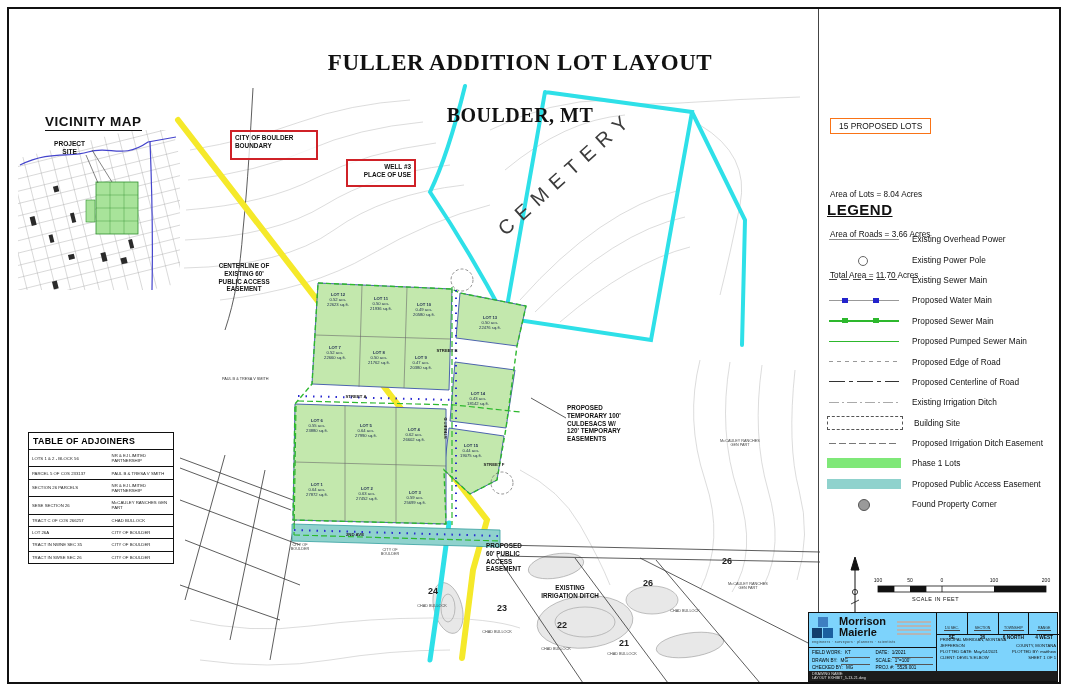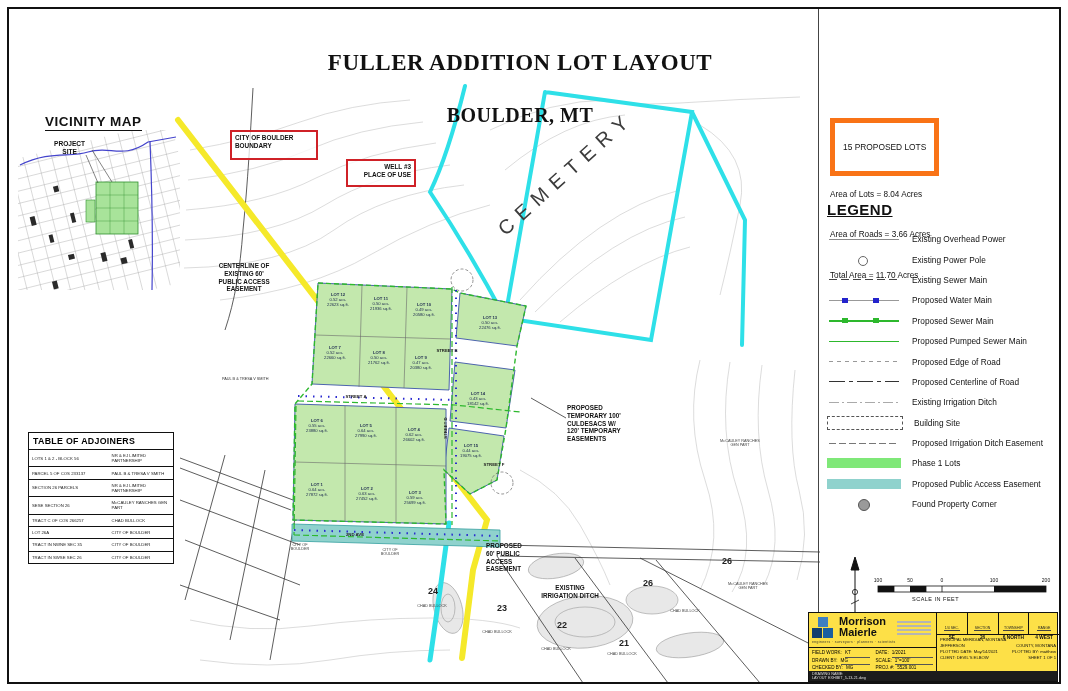--- a/index.html
+++ b/index.html
@@ -25,21 +25,21 @@
   .access-lbl{left:486px;top:542px;width:70px;text-align:left;}
   .ditch-lbl{left:512px;top:584px;width:116px;text-align:center;}
   .paul{left:222px;top:377px;width:62px;font-size:3.8px;color:#333;}
   .street{position:absolute;font-size:4.3px;font-weight:bold;color:#222;transform:translate(-50%,-50%);white-space:nowrap;}
   .street.vert{transform:translate(-50%,-50%) rotate(-90deg);}
   .lot-label{position:absolute;transform:translate(-50%,-50%);font-size:4.2px;line-height:5px;text-align:center;color:#1d2a4f;white-space:nowrap;}
   .lot-label .ln{font-weight:bold;}
   .parcel-num{position:absolute;transform:translate(-50%,-50%);font-size:9px;font-weight:bold;color:#222;}
   .owner-sm{position:absolute;transform:translate(-50%,-50%);font-size:3.8px;color:#444;text-align:center;white-space:pre-line;line-height:4.4px;}
   
-  .lots-box{left:830px;top:118px;border:5px solid #f97316;padding:19px 8px;font-size:8.4px;color:#111;}
+  .lots-box{left:830px;top:118px;border:1px solid #f97316;padding:2px 8px;font-size:8.4px;color:#111;}
   .summary{left:830px;top:147px;font-size:8.2px;line-height:13.5px;color:#111;}
   .legend-title{left:827px;top:201px;font-size:15px;font-weight:bold;text-decoration:underline;letter-spacing:.5px;}
   .legend{position:absolute;left:827px;top:229px;width:225px;}
   .legend-row{display:flex;align-items:center;height:20.4px;gap:11px;}
   .legend-row .lab{font-size:8.3px;color:#111;}
   .sw{position:relative;width:74px;height:12px;flex:none;}
   .sw::before{content:"";position:absolute;left:2px;right:2px;top:5.5px;height:1px;}
   .sw-overhead::before{background:#8a8a8a;}
   .sw-pole::before{display:none;}
   .sw-pole::after{content:"";position:absolute;left:31px;top:2px;width:8px;height:8px;border:1px solid #666;border-radius:50%;}
@@ -67,21 +67,21 @@
   .adj-title{font-size:8.8px;font-weight:bold;padding:3px 4px;border-bottom:1px solid #111;letter-spacing:.3px;}
   .adj-row{display:flex;border-bottom:1px solid #111;align-items:center;}
   .adj-row:last-child{border-bottom:none;}
   .adj-c1{width:56%;padding:3.2px 2px 3.2px 3px;font-size:4.3px;color:#222;}
   .adj-c2{width:44%;padding:3.2px 2px;font-size:4.3px;color:#222;}
   
   .scale-ticks{position:absolute;left:0;top:577px;width:1068px;height:7px;}
   .scale-ticks span{position:absolute;transform:translateX(-50%);font-size:5px;color:#111;}
   .scale-label{left:912px;top:596px;font-size:5.5px;color:#111;letter-spacing:.5px;}
   
-  .tb{position:absolute;left:808px;top:612px;width:250px;height:70px;border:1.5px solid #111;background:#fde047;box-sizing:border-box;}
+  .tb{position:absolute;left:808px;top:612px;width:250px;height:70px;border:1.5px solid #111;background:#7dd3fc;box-sizing:border-box;}
   .tb-left{position:absolute;left:0;top:0;width:128px;height:35px;border-right:1px solid #111;border-bottom:1px solid #111;box-sizing:border-box;}
   .mm-logo{position:absolute;left:3px;top:4px;width:24px;height:22px;}
   .mm-logo i{position:absolute;display:block;}
   .mm-logo .s1{left:0;top:11px;width:10px;height:10px;background:#123e6e;}
   .mm-logo .s2{left:11px;top:11px;width:10px;height:10px;background:#1b5fa0;}
   .mm-logo .s3{left:6px;top:0;width:10px;height:10px;background:#3e7fc1;}
   .mm-name{position:absolute;left:30px;top:3px;font-size:11px;font-weight:bold;line-height:11px;color:#111;}
   .mm-tag{position:absolute;left:3px;top:27px;font-size:3.4px;color:#333;letter-spacing:.4px;}
   .mm-contact{position:absolute;left:88px;top:6px;width:34px;}
   .mm-contact b{display:block;height:1.6px;background:#b5b5b5;margin:2.4px 0;}

